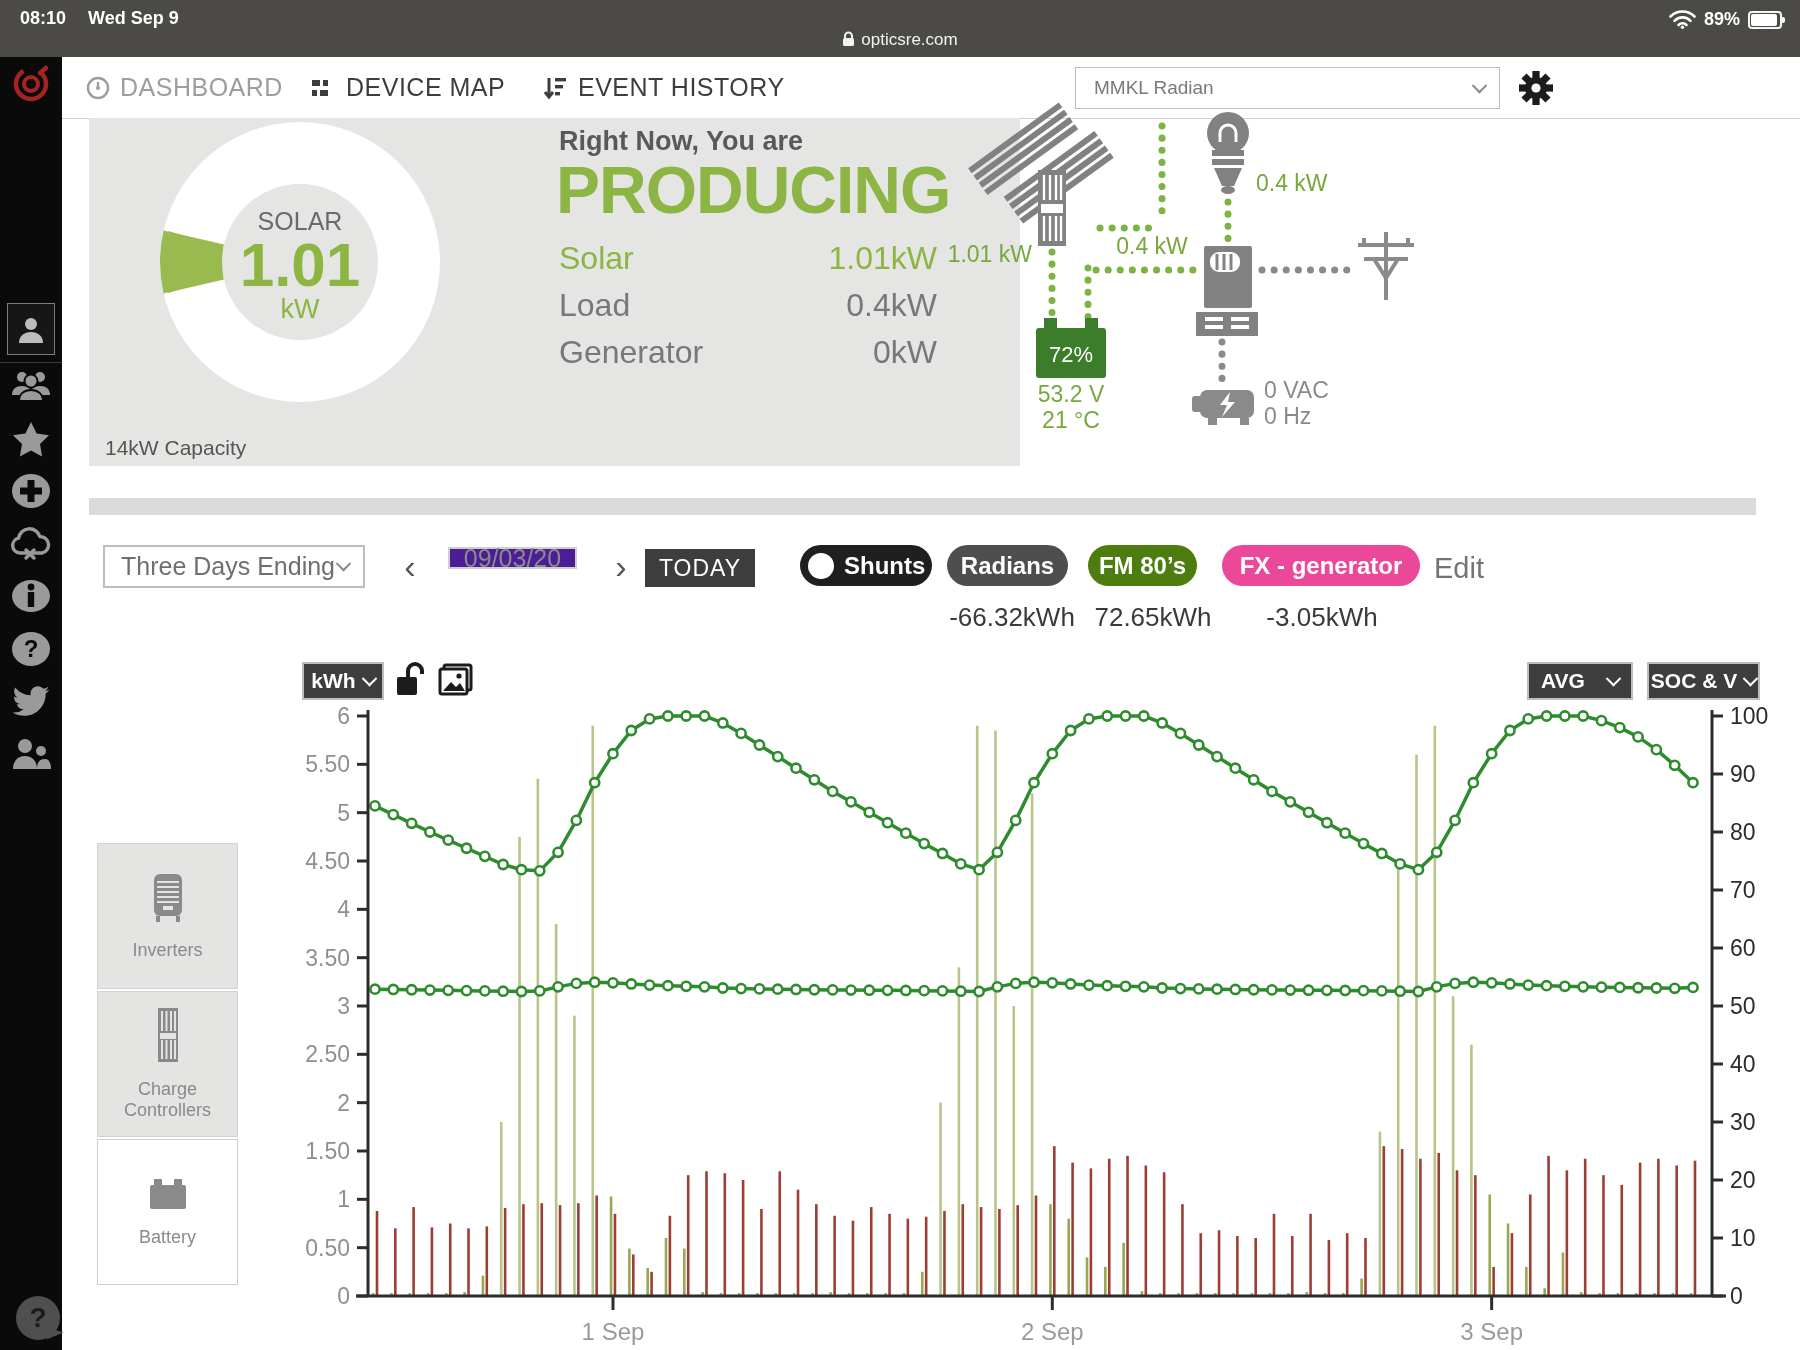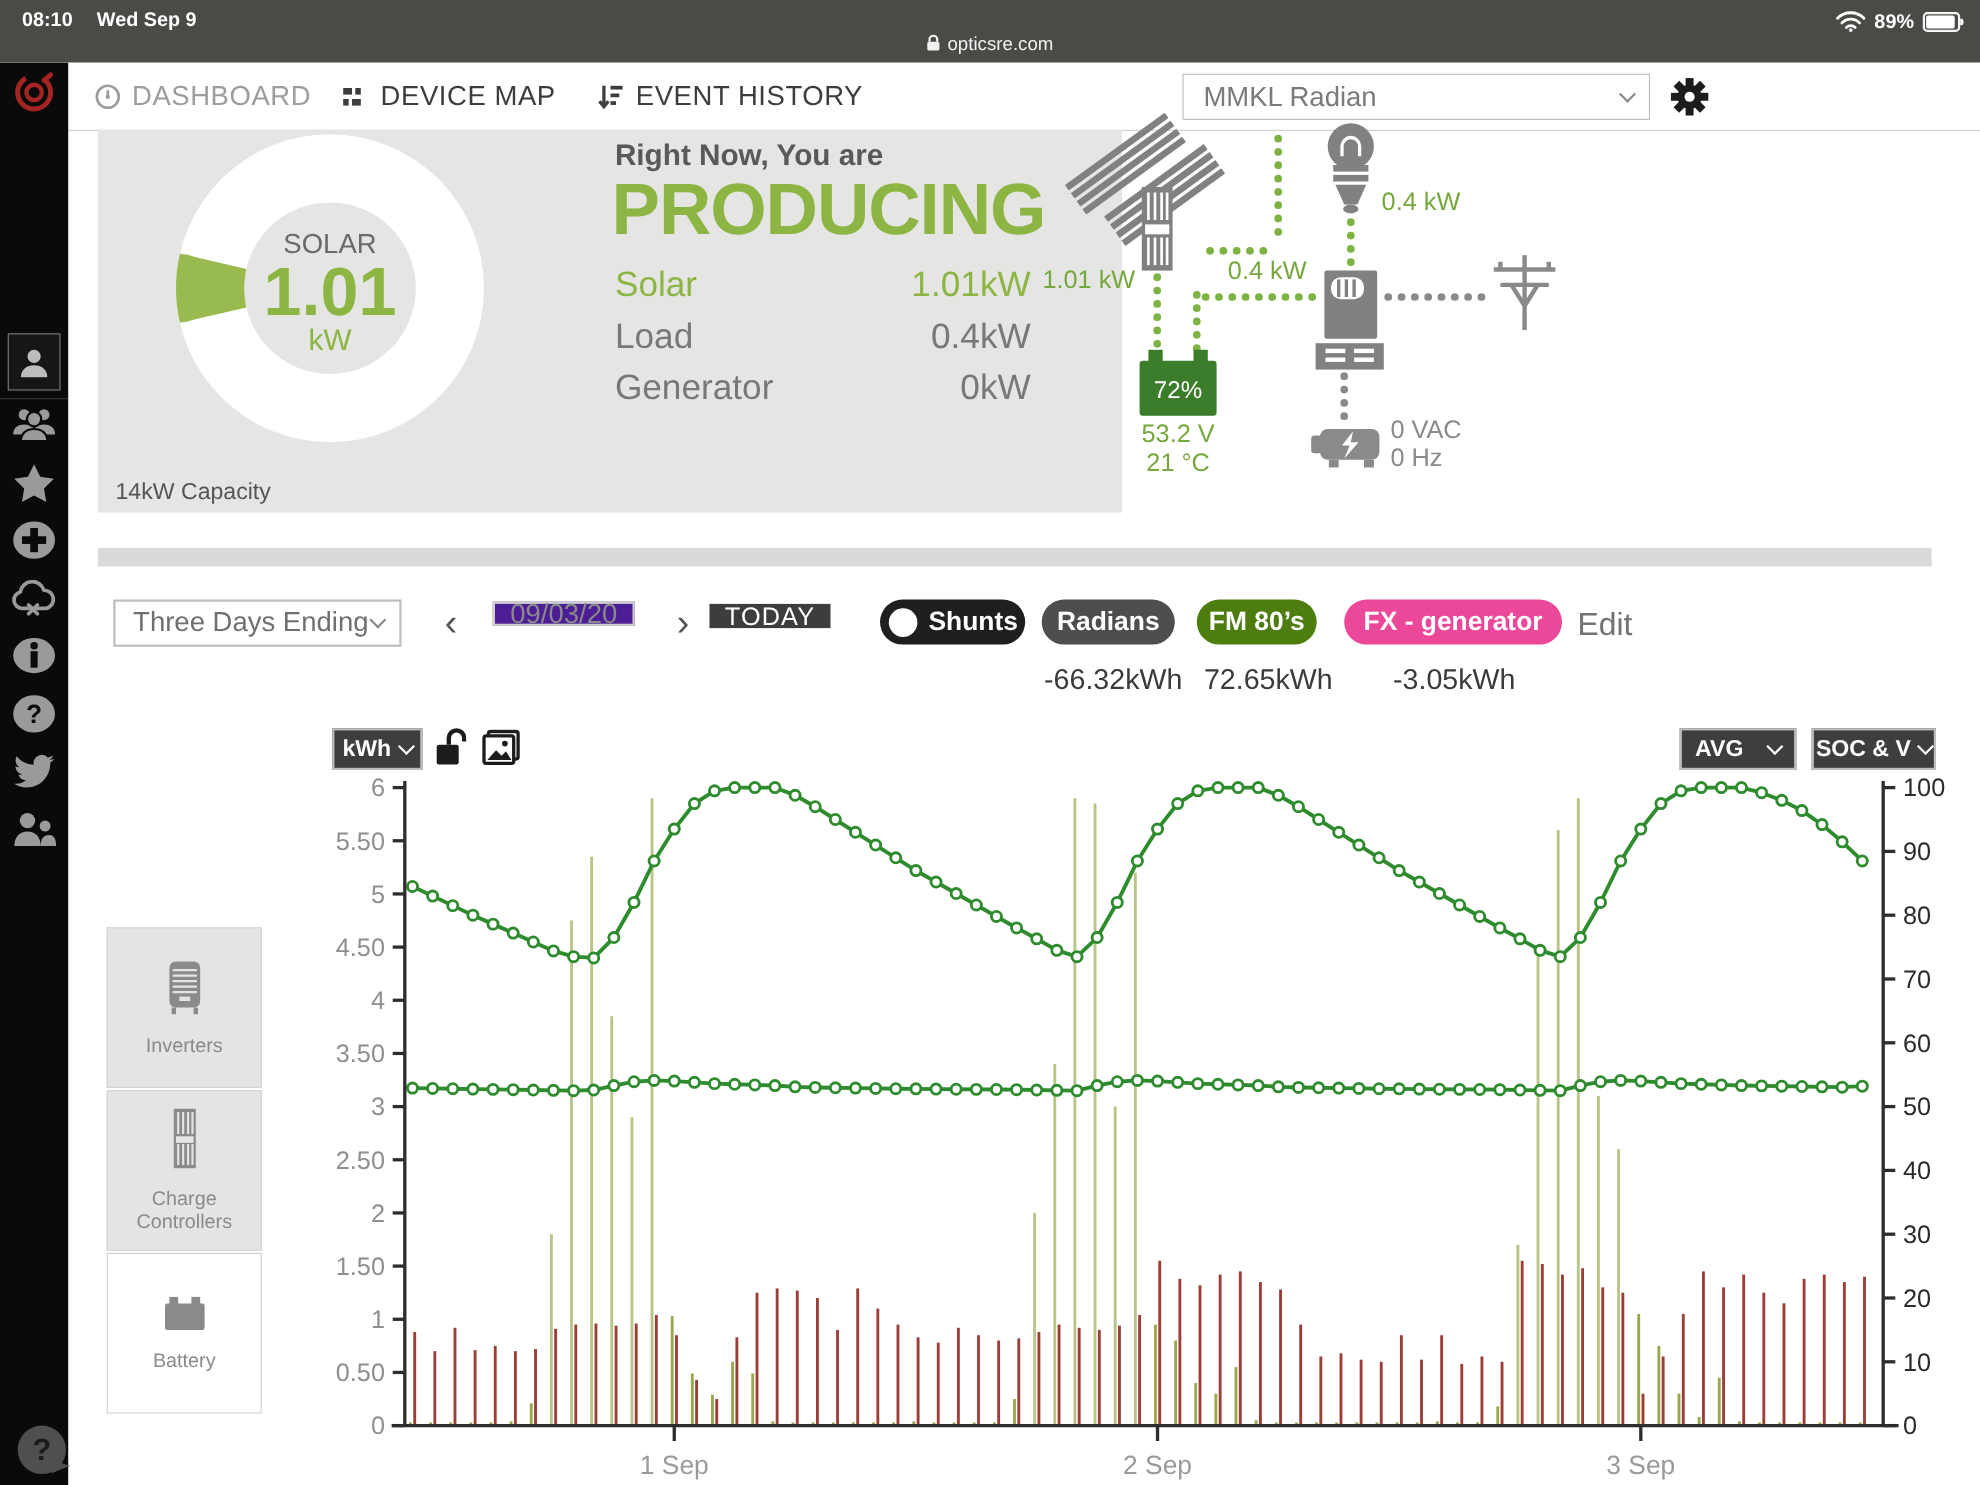--- a/index.html
+++ b/index.html
@@ -11,40 +11,40 @@
   .sb-date{left:88px;top:8px;font-size:18px;font-weight:bold;}
   .sb-url{left:0;top:30px;width:1800px;text-align:center;font-size:17px;color:#f2f2f2;}
   .sb-right{right:18px;top:9px;display:flex;align-items:center;gap:8px;font-size:18px;font-weight:bold;}
   .batt{position:relative;width:30px;height:14px;border:2px solid #f5f5f5;border-radius:4px;}
   .batt i{position:absolute;left:1px;top:1px;bottom:1px;width:86%;background:#fff;border-radius:2px;}
   .batt b{position:absolute;right:-5px;top:4px;width:3px;height:6px;background:#f5f5f5;border-radius:0 2px 2px 0;}
   
   .header{left:0;top:57px;width:1800px;height:61px;background:#fff;border-bottom:1px solid #cfcfcf;}
   .nav-item{top:0;height:61px;display:flex;align-items:center;gap:10px;font-size:25px;letter-spacing:.5px;color:#3d3d3d;cursor:pointer;}
   .nav-dim{color:#9d9d9d;}
-  .site-select{left:1075px;top:10px;width:425px;height:42px;border:1px solid #bcbcbc;display:flex;align-items:center;justify-content:space-between;padding:0 14px 0 18px;color:#7a7a7a;font-size:25px;background:#fff;cursor:pointer;box-sizing:border-box;}
+  .site-select{left:1075px;top:10px;width:425px;height:42px;border:1px solid #bcbcbc;display:flex;align-items:center;justify-content:space-between;padding:0 14px 0 18px;color:#7a7a7a;font-size:19px;background:#fff;cursor:pointer;box-sizing:border-box;}
   
   .sidebar{left:0;top:57px;width:62px;height:1293px;background:#0a0a0a;}
   .side-ic{left:0;width:62px;display:flex;justify-content:center;cursor:pointer;}
   .person-box{left:7px;top:246px;width:46px;height:50px;border:1px solid #7c7c7c;display:flex;align-items:center;justify-content:center;background:#161616;cursor:pointer;}
   .side-sep{left:0;top:305px;width:62px;height:1px;background:#3a3a3a;}
   
   .panel{left:89px;top:118px;width:931px;height:348px;background:#e5e5e3;}
   .rn-small{left:470px;top:8px;font-size:27px;font-weight:bold;color:#58595b;}
   .rn-big{left:467px;top:34px;font-size:66px;font-weight:bold;color:#8cb544;letter-spacing:-1px;}
   .rn-row{left:470px;width:378px;display:flex;justify-content:space-between;font-size:32px;color:#77787a;}
   .rn-row .g{color:#8cb544;}
   .capacity{left:16px;top:318px;font-size:21px;color:#555;}
   
   .strip{left:89px;top:498px;width:1667px;height:17px;background:#dadad9;}
   
   .ctl-select{left:103px;top:545px;width:262px;height:43px;border:2px solid #bdbdbd;background:#fff;display:flex;align-items:center;justify-content:space-between;padding:0 14px 0 16px;font-size:25px;color:#6f6f6f;box-sizing:border-box;cursor:pointer;}
   .arrow-btn{top:545px;width:30px;height:43px;font-size:34px;color:#555;display:flex;align-items:center;justify-content:center;cursor:pointer;}
   .date-box{left:448px;top:547px;width:129px;height:22px;border:2px solid #cfcfcf;display:flex;align-items:center;justify-content:center;font-size:25px;color:#8a8a8a;box-sizing:border-box;background:#4c1d95;}
-  .today-btn{left:645px;top:549px;width:110px;height:22px;background:#3d3d3d;color:#fff;font-size:23px;display:flex;align-items:center;justify-content:center;letter-spacing:1px;cursor:pointer;}
+  .today-btn{left:645px;top:549px;width:110px;height:38px;background:#3d3d3d;color:#fff;font-size:23px;display:flex;align-items:center;justify-content:center;letter-spacing:1px;cursor:pointer;}
   .pill{top:545px;height:41px;border-radius:21px;color:#fff;font-weight:bold;font-size:24px;display:flex;align-items:center;justify-content:center;gap:10px;cursor:pointer;box-sizing:border-box;}
   .toggle-dot{width:26px;height:26px;border-radius:50%;background:#fff;}
   .edit-link{left:1434px;top:552px;font-size:29px;color:#737373;cursor:pointer;}
   .pill-val{top:602px;font-size:26px;color:#3a3a3a;transform:translateX(-50%);}
   
   .dark-btn{top:662px;height:38px;background:#3f3e3e;border:2px solid #bdbdbd;color:#fff;font-size:21px;font-weight:bold;display:flex;align-items:center;justify-content:center;gap:8px;box-sizing:border-box;cursor:pointer;}
   
   .tab{left:97px;width:141px;height:146px;background:#e4e4e3;border:1px solid #d2d2d1;box-sizing:border-box;display:flex;flex-direction:column;align-items:center;justify-content:center;gap:16px;cursor:pointer;}
   .tab.active{background:#fff;border:1px solid #cfcfcf;}
   .tab .lbl{font-size:18px;color:#8a8a8a;text-align:center;}

